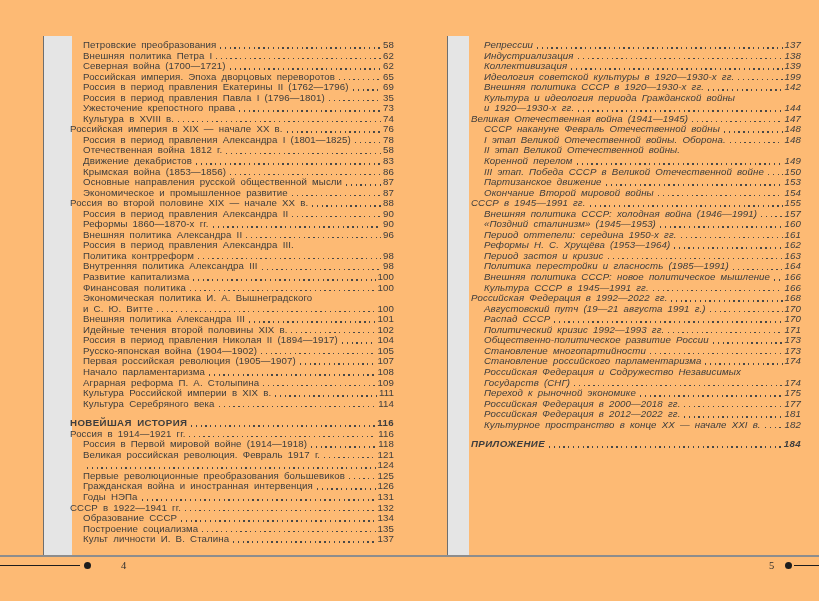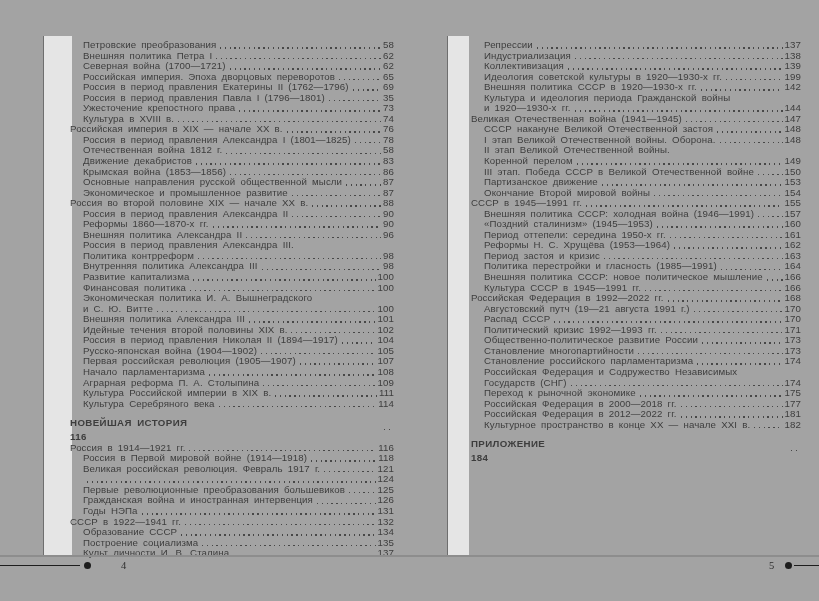--- a/index.html
+++ b/index.html
@@ -1,36 +1,36 @@
 <!DOCTYPE html>
 <html><head>
 <meta charset="utf-8">
 <style>
   html,body { margin:0; padding:0; background:#ffffff; }
   .screen {
-    position:relative; width:819px; height:601px; background:#a3a3a3;
+    position:relative; width:819px; height:601px; background:#fdba74;
     font-family:"Liberation Sans", sans-serif; overflow:hidden;
   }
   
   .edge-line { position:absolute; top:36px; height:520px; width:1px; background:#6e6e6e; }
   .edge-line.left  { left:43px; }
   .edge-line.right { left:447px; }
   .margin-band { position:absolute; top:36px; height:520px; background:#e5e5e5; }
   .margin-band.left  { left:44px;  width:28px; }
   .margin-band.right { left:448px; width:21px; }
   .bottom-rule { position:absolute; left:0; top:555px; width:819px; height:2px; background:#8d8d8d; }
 
   
   .toc { position:absolute; top:40px; font-size:9.7px; line-height:10.55px;
          color:#3d3d3d; letter-spacing:0.1px; word-spacing:2.3px; }
   .toc-left  { left:70px;  width:324px; }
-  .toc-right { left:471px; width:330px; }
+  .toc-right { left:471px; width:330px;font-style:italic; }
   .row { display:flex; align-items:baseline; white-space:nowrap; }
   .row.lvl-2 { padding-left:13px; }
-  .row.lvl-0 { font-weight:bold; letter-spacing:0.4px;flex-direction:column; }
+  .row.lvl-0 { font-weight:bold; letter-spacing:0.4px; }
   .row.gap { margin-top:9px; }
   .title { flex:0 0 auto; }
   .leader { flex:1 1 auto; min-width:8px; align-self:flex-end; height:1.5px;
             margin:0 2px 2px 4px;
             background-image:repeating-linear-gradient(to right,
               #474747 0, #474747 1.3px, transparent 1.3px, transparent 4.8px); }
   .num { flex:0 0 auto; word-spacing:normal; }
 
   
   .footer-line { position:absolute; top:565px; height:1px; background:#1d1d1d; }
@@ -320,21 +320,21 @@
         <span class="title">и 1920—1930-х гг.</span>
         <span class="leader"></span>
         <span class="num">144</span>
       </div>
       <div class="row lvl-1">
         <span class="title">Великая Отечественная война (1941—1945)</span>
         <span class="leader"></span>
         <span class="num">147</span>
       </div>
       <div class="row lvl-2">
-        <span class="title">СССР накануне Великой Отечественной застоя</span>
+        <span class="title">СССР накануне Февраль Отечественной войны</span>
         <span class="leader"></span>
         <span class="num">148</span>
       </div>
       <div class="row lvl-2">
         <span class="title">I этап Великой Отечественной войны. Оборона.</span>
         <span class="leader"></span>
         <span class="num">148</span>
       </div>
       <div class="row lvl-2">
         <span class="title">II этап Великой Отечественной войны.</span>

